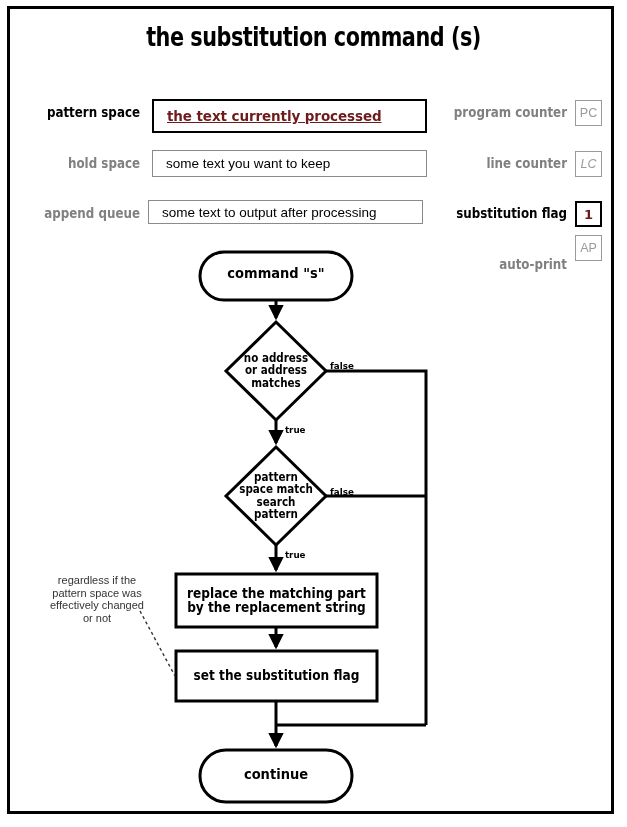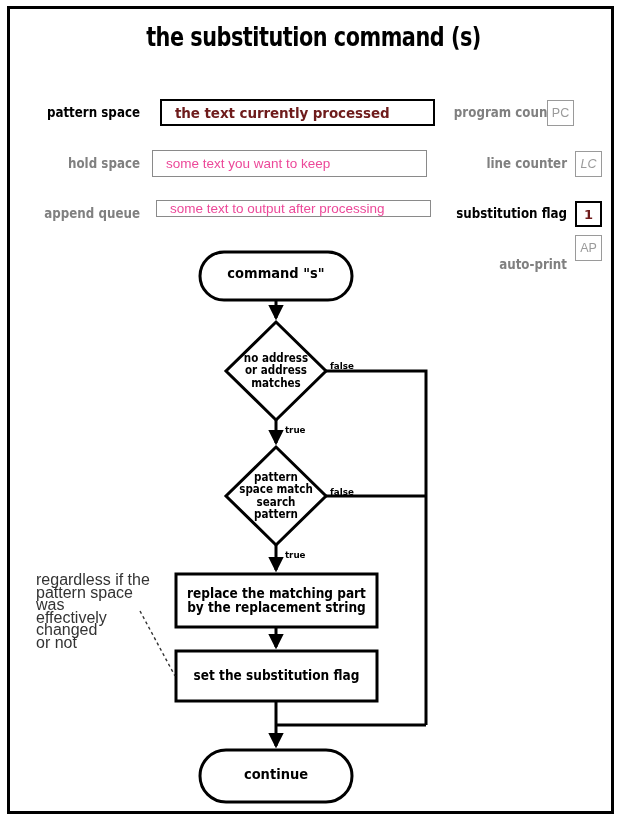--- a/index.html
+++ b/index.html
@@ -78,21 +78,21 @@
   }
   .field.active {
     border: 2.5px solid #000000;
     color: #6e1b1b;
     font-weight: bold;
     font-family: "DejaVu Sans", sans-serif;
     letter-spacing: -0.1px;
   }
   .field.inactive {
     border: 1.5px solid #8a8a8a;
-    color: #ec4899;
+    color: #000000;
     font-family: "Liberation Sans", sans-serif;
     font-weight: normal;
   }
 
   .minibox {
     position: absolute;
     box-sizing: border-box;
     display: flex;
     align-items: center;
     justify-content: center;
@@ -139,47 +139,47 @@
     font-size: 9.5px;
     color: #000000;
     transform: scaleX(0.92);
     white-space: nowrap;
   }
   #annotation {
     position: absolute;
     left: 36px;
     top: 574px;
     width: 122px;
-    text-align: left;
-    font-family: "Liberation Sans", sans-serif;
-    font-size: 16px;
+    text-align: center;
+    font-family: "Liberation Sans", sans-serif;
+    font-size: 11px;
     line-height: 12.6px;
     color: #333333;
   }
 </style>
 </head>
 <body>
 
 <div id="page">
 
   <div id="page-border"></div>
 
   <div id="title">the substitution command (s)</div>
 
   <div class="reg-label left strong" style="left:20px; top:104px; width:120px;">pattern space</div>
-  <div class="field active" style="left:160px; top:99px; width:275px; height:27px;">the text currently processed</div>
+  <div class="field active" style="left:152px; top:99px; width:275px; height:34px;text-decoration:underline;">the text currently processed</div>
 
   <div class="reg-label left muted" style="left:20px; top:155px; width:120px;">hold space</div>
   <div class="field inactive" style="left:152px; top:150px; width:275px; height:27px;">some text you want to keep</div>
 
   <div class="reg-label left muted" style="left:20px; top:205px; width:120px;">append queue</div>
-  <div class="field inactive" style="left:156px; top:200px; width:275px; height:17px;">some text to output after processing</div>
+  <div class="field inactive" style="left:148px; top:200px; width:275px; height:24px;">some text to output after processing</div>
 
   <div class="reg-label right muted" style="left:430px; top:104px; width:137px;">program counter</div>
-  <div class="minibox inactive" style="left:547px; top:100px;">PC</div>
+  <div class="minibox inactive" style="left:575px; top:100px;">PC</div>
 
   <div class="reg-label right muted" style="left:430px; top:155px; width:137px;">line counter</div>
   <div class="minibox inactive" style="left:575px; top:151px;font-style:italic;">LC</div>
 
   <div class="reg-label right strong" style="left:430px; top:205px; width:137px;">substitution flag</div>
   <div class="minibox active" style="left:575px; top:201px;">1</div>
 
   <div class="reg-label right muted" style="left:430px; top:256px; width:137px;">auto-print</div>
   <div class="minibox inactive" style="left:575px; top:235px;">AP</div>
 

